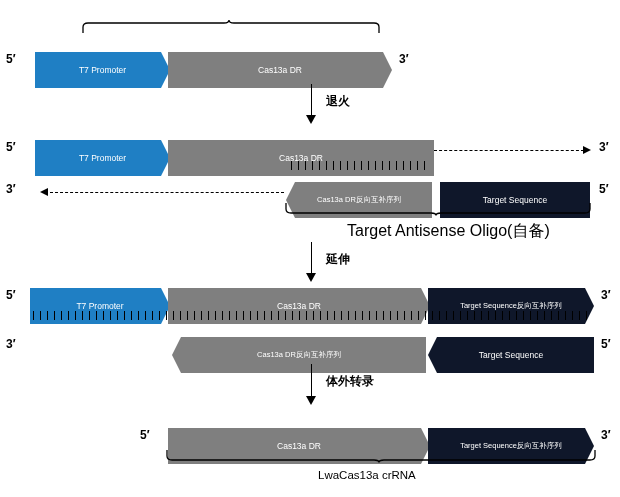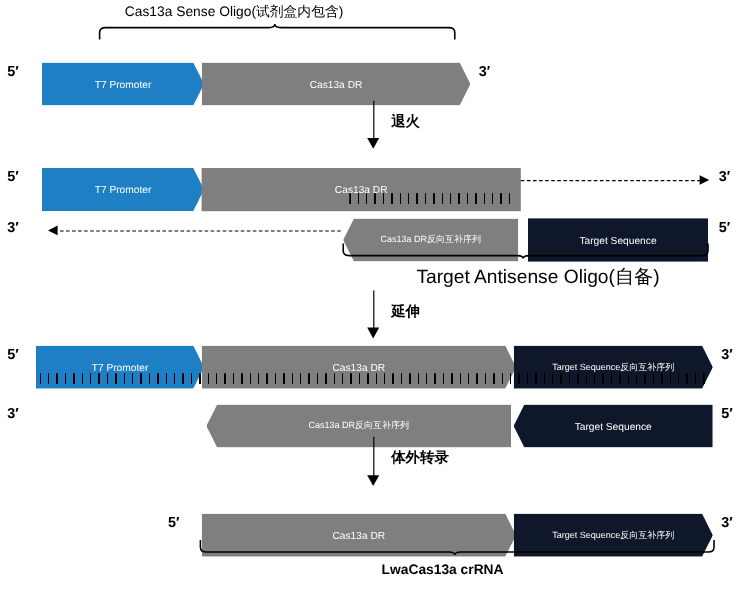--- a/index.html
+++ b/index.html
@@ -109,21 +109,20 @@
   }
 
   
   .brace { position: absolute; }
 </style>
 </head>
 <body>
 
 <div class="stage">
 
-  <div class="abs label" style="left:104px; top:2px; font-size:11.5px;">Cas13a Sense Oligo(试剂盒内包含)</div>
 
   <svg class="brace" style="left:81px; top:20px;" width="300" height="14" viewBox="0 0 300 14">
     <path d="M2,13 L2,7 Q2,3 7,3 L143,3 Q148,3 148,0 Q148,3 153,3 L293,3 Q298,3 298,7 L298,13" fill="none" stroke="#000" stroke-width="1.3"></path>
   </svg>
 
   <div class="abs prime" style="left:6px; top:52px;">5′</div>
   <div class="abs prime" style="left:399px; top:52px;">3′</div>
 
   <div class="seg blue tipR" style="left:35px; top:52px; width:135px;">T7 Promoter</div>
   <div class="seg gray tipR" style="left:168px; top:52px; width:224px;">Cas13a DR</div>
@@ -181,15 +180,15 @@
 
   <div class="abs prime" style="left:140px; top:428px;">5′</div>
   <div class="abs prime" style="left:601px; top:428px;">3′</div>
 
   <div class="seg gray tipR" style="left:168px; top:428px; width:262px;">Cas13a DR</div>
   <div class="seg red tipR small" style="left:428px; top:428px; width:166px;">Target Sequence反向互补序列</div>
 
   <svg class="brace" style="left:165px; top:449px;" width="432" height="14" viewBox="0 0 432 14">
     <path d="M2,1 L2,7 Q2,11 7,11 L209,11 Q214,11 214,13.5 Q214,11 219,11 L425,11 Q430,11 430,7 L430,1" fill="none" stroke="#000" stroke-width="1.3"></path>
   </svg>
-  <div class="abs label" style="left:318px; top:469px; font-size:11.5px;font-weight:bold;">LwaCas13a crRNA</div>
+  <div class="abs label" style="left:318px; top:469px; font-size:11.5px;">LwaCas13a crRNA</div>
 
 </div>
 
 </body></html>

